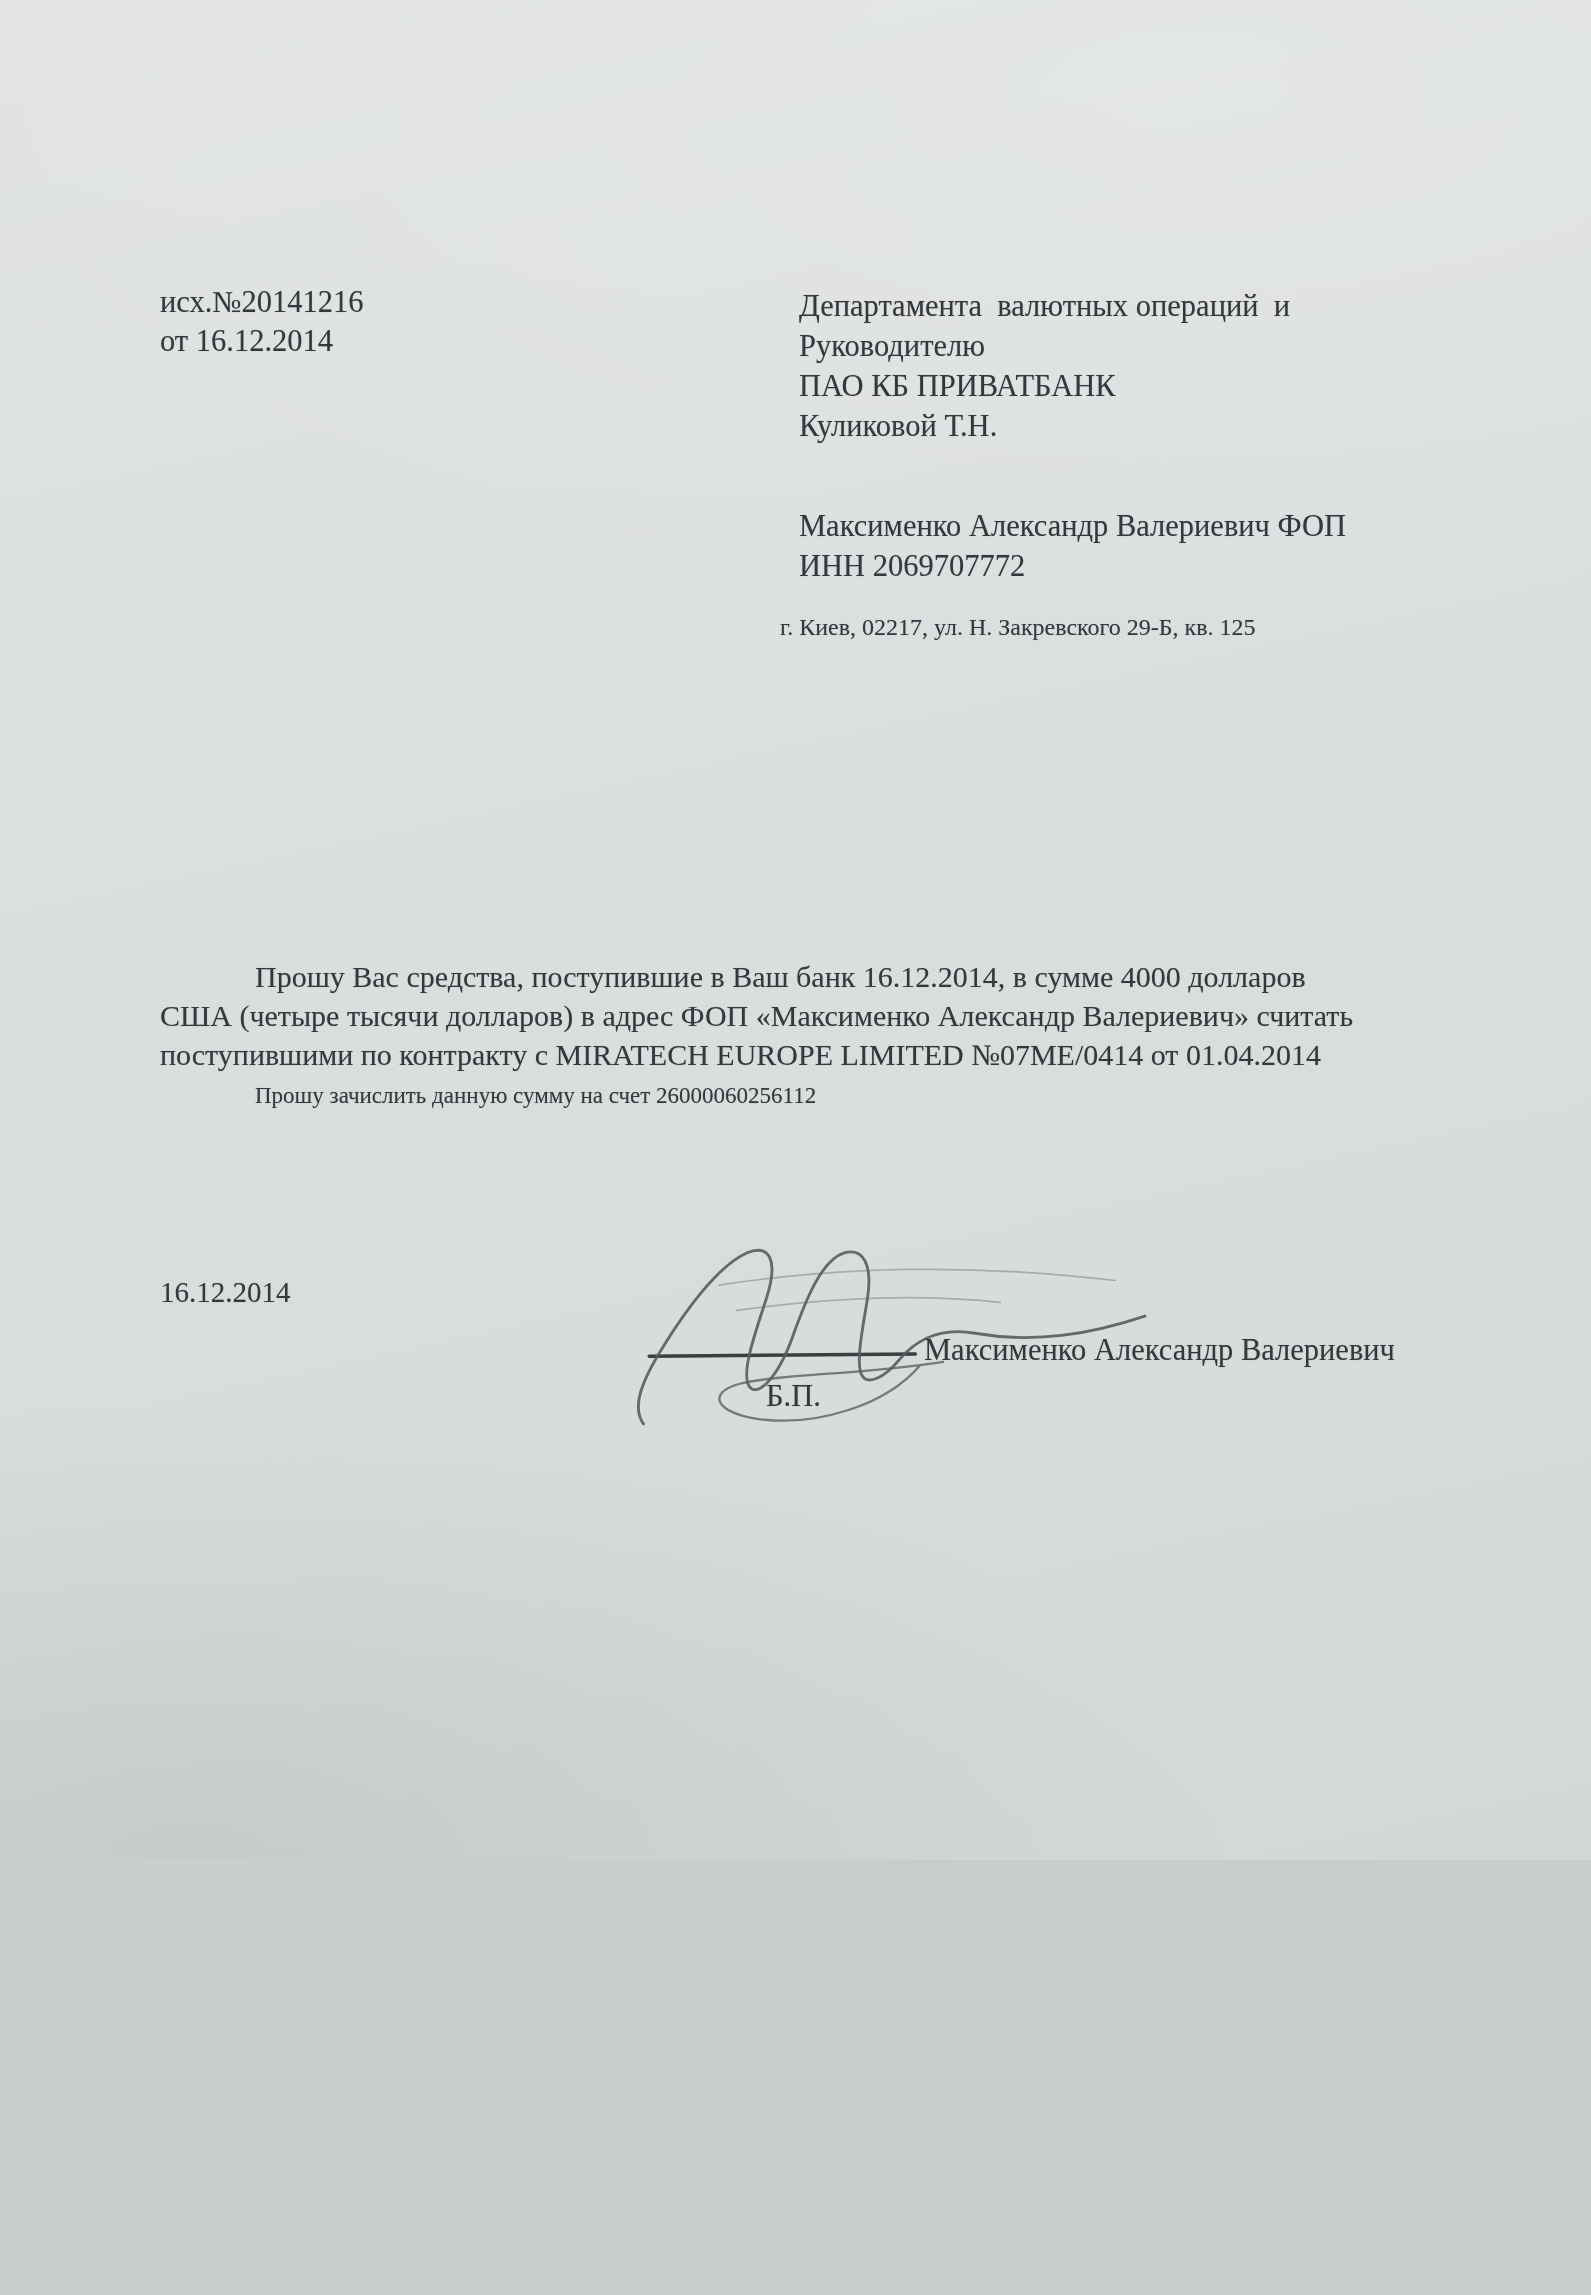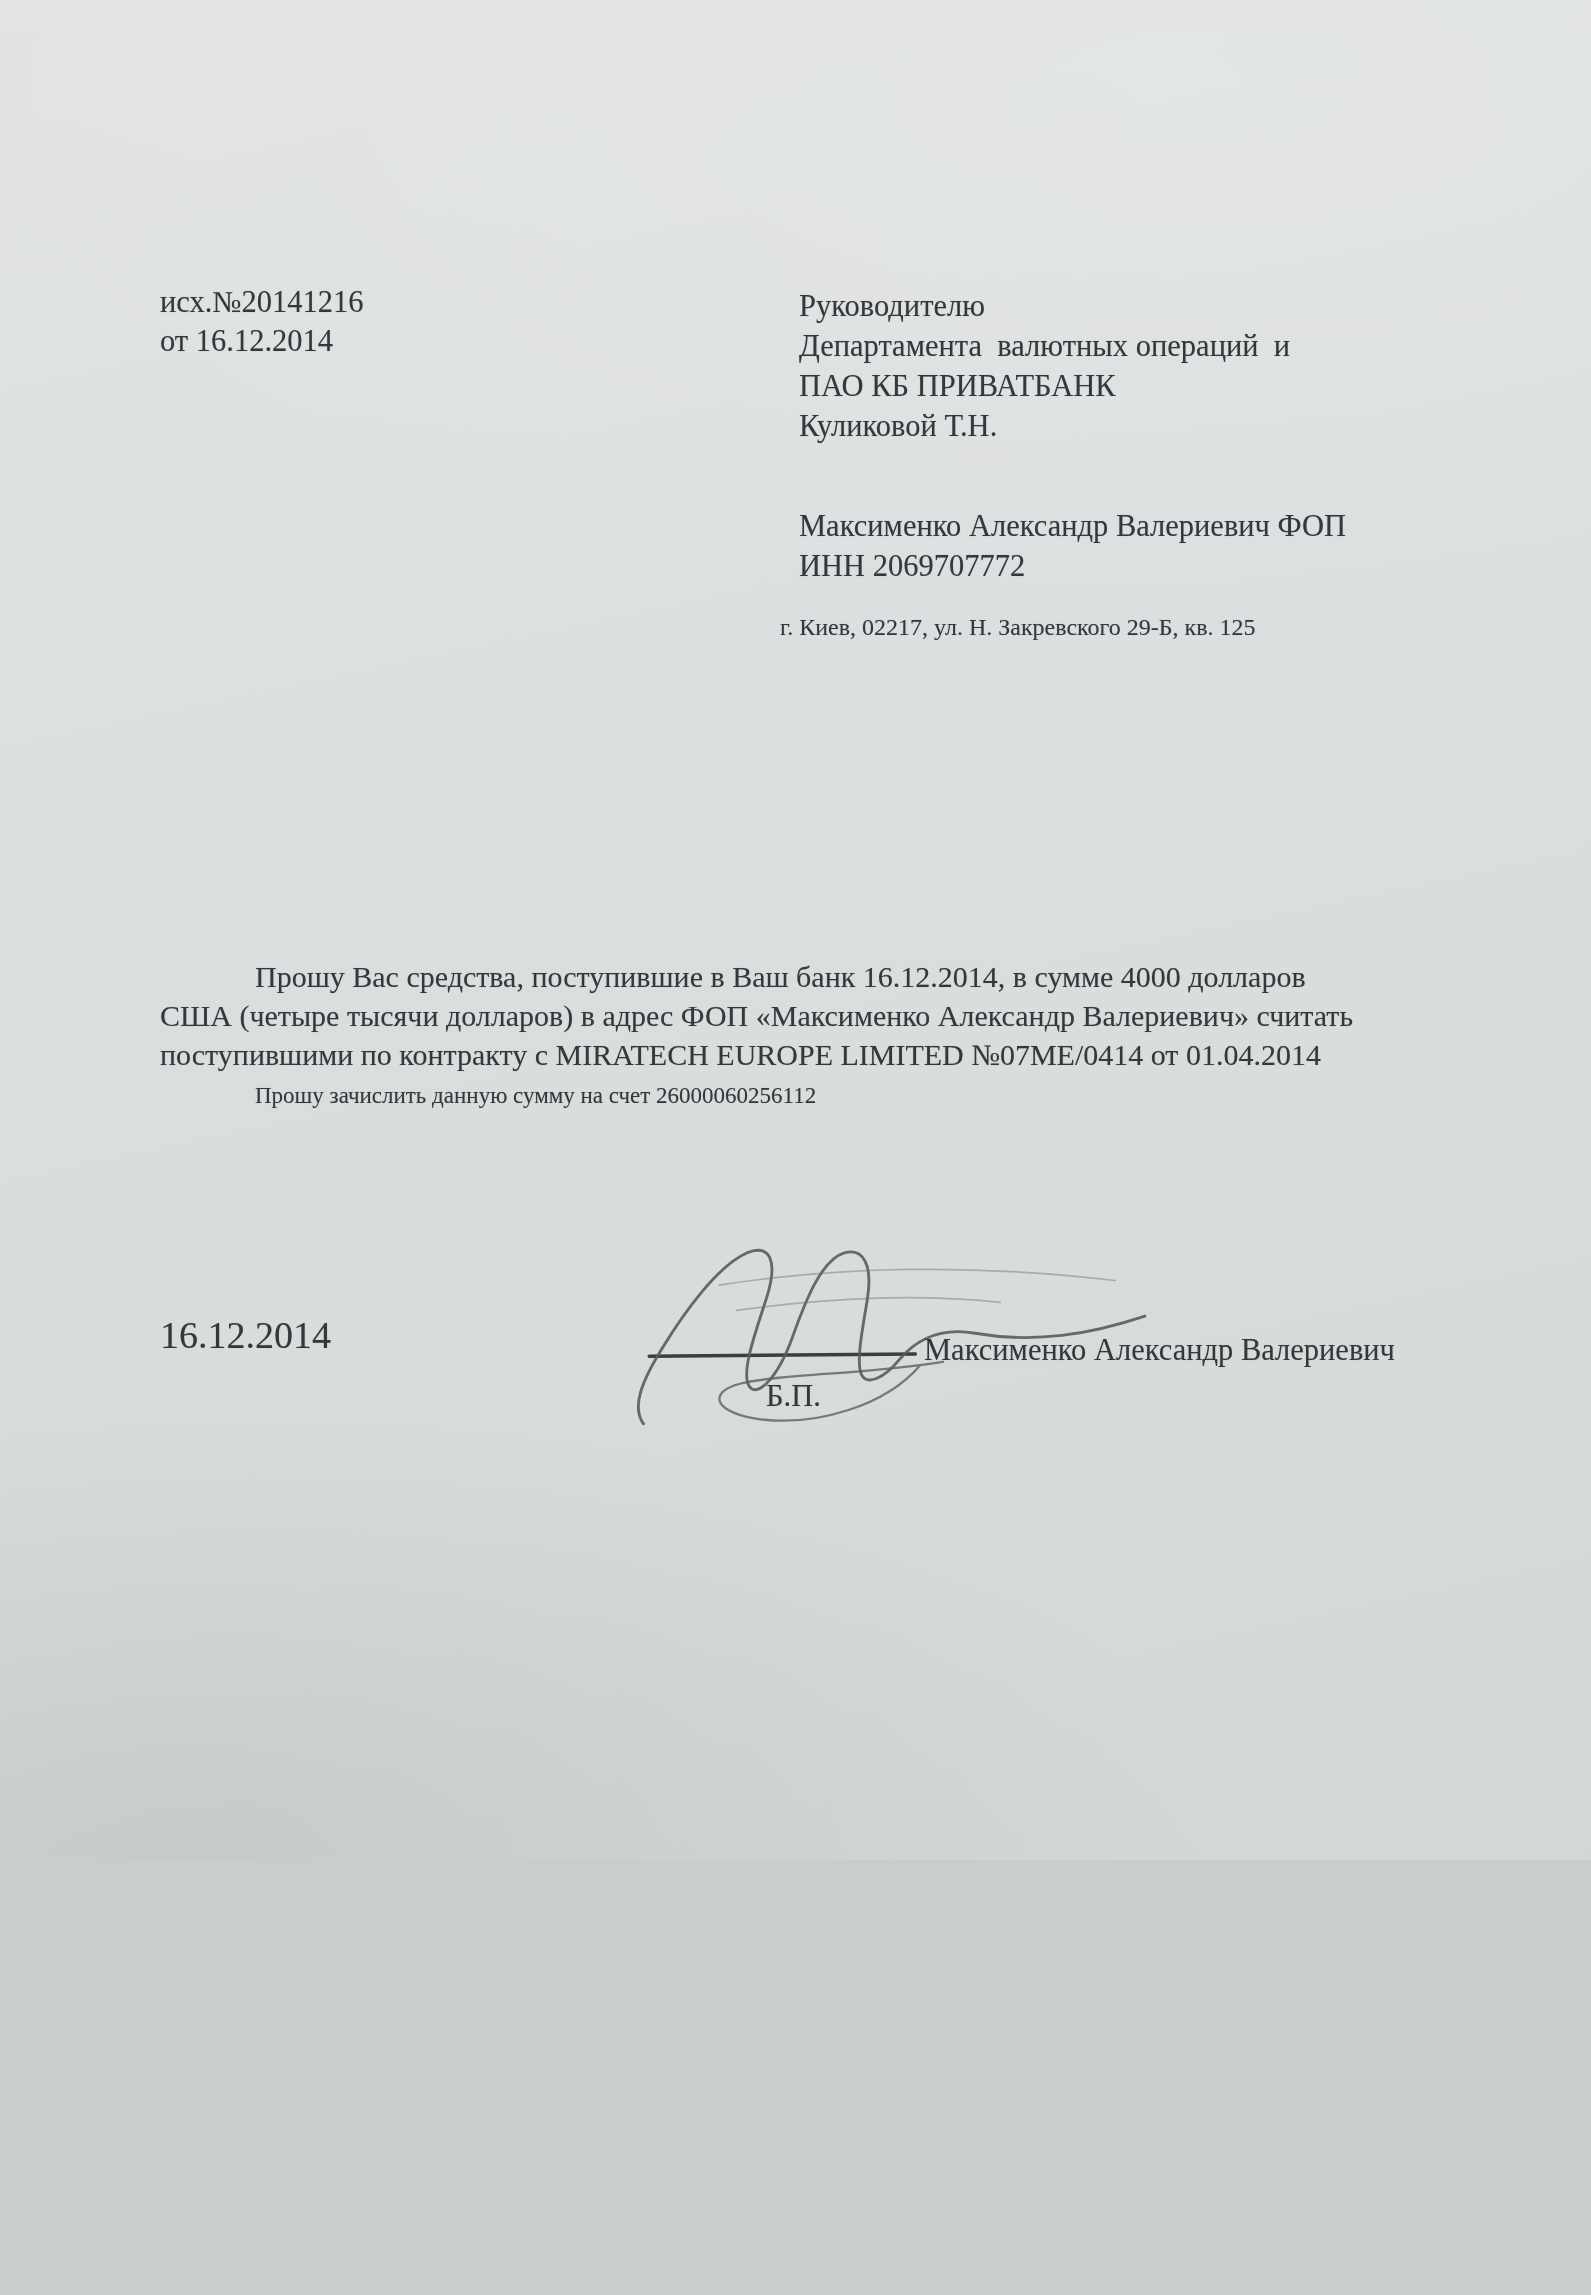--- a/index.html
+++ b/index.html
@@ -15,38 +15,38 @@
     color:#34373b;
   }
   .line { white-space:pre; text-shadow:0 0 1.1px rgba(52,55,60,0.28); }
   .ref         { position:absolute; left:160px;  top:283px;  font-size:30.5px; line-height:39px; }
   .addr        { position:absolute; left:799px; top:286px;  font-size:30.5px; line-height:40px; }
   .sender      { position:absolute; left:799px; top:506px;  font-size:30.5px; line-height:40px; }
   .sender-addr { position:absolute; left:780px; top:614px; font-size:24px; }
   .body1       { position:absolute; left:160px;  top:927px; font-size:30px; line-height:39px;margin-top:30px; }
   .body2       { position:absolute; left:160px;  top:1083px; font-size:23px; }
   .indent      { padding-left:95px; }
-  .footer-date { position:absolute; left:160px;  top:1313px; font-size:38px; }
+  .footer-date { position:absolute; left:160px;  top:1276px; font-size:29px; }
   .signer-name { position:absolute; left:924px; top:1333px; font-size:30.5px; }
   .bp          { position:absolute; left:766px; top:1379px; font-size:30.5px; }
   .sig         { position:absolute; left:598px; top:1230px; width:862px; height:218px; }
 </style>
 </head>
 <body>
 
 <div class="page">
 
   <div class="ref">
     <div class="line">исх.№20141216</div>
     <div class="line">от 16.12.2014</div>
   </div>
 
   <div class="addr">
+    <div class="line">Департамента  валютных операций  и</div>
     <div class="line">Руководителю</div>
-    <div class="line">Департамента  валютных операций  и</div>
     <div class="line">ПАО КБ ПРИВАТБАНК</div>
     <div class="line">Куликовой Т.Н.</div>
   </div>
 
   <div class="sender">
     <div class="line">Максименко Александр Валериевич ФОП</div>
     <div class="line">ИНН 2069707772</div>
   </div>
 
   <div class="sender-addr line">г. Киев, 02217, ул. Н. Закревского 29-Б, кв. 125</div>

